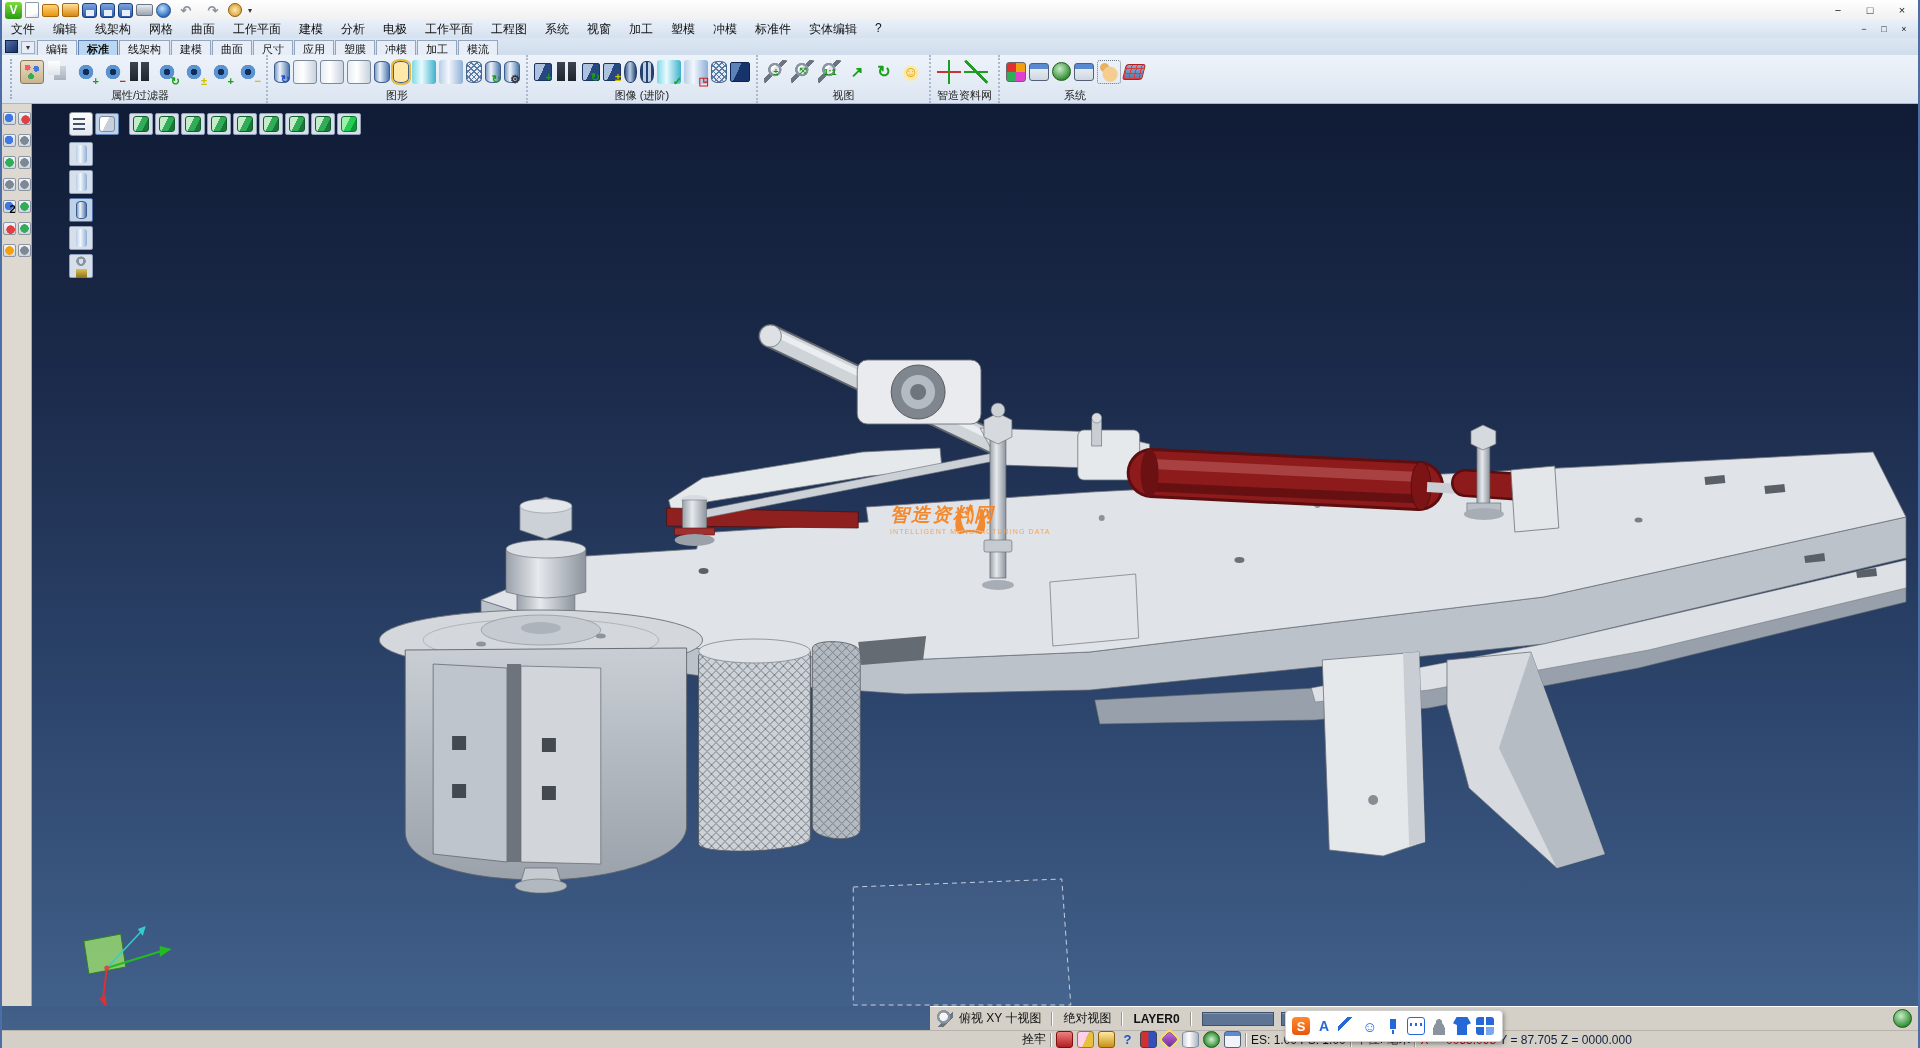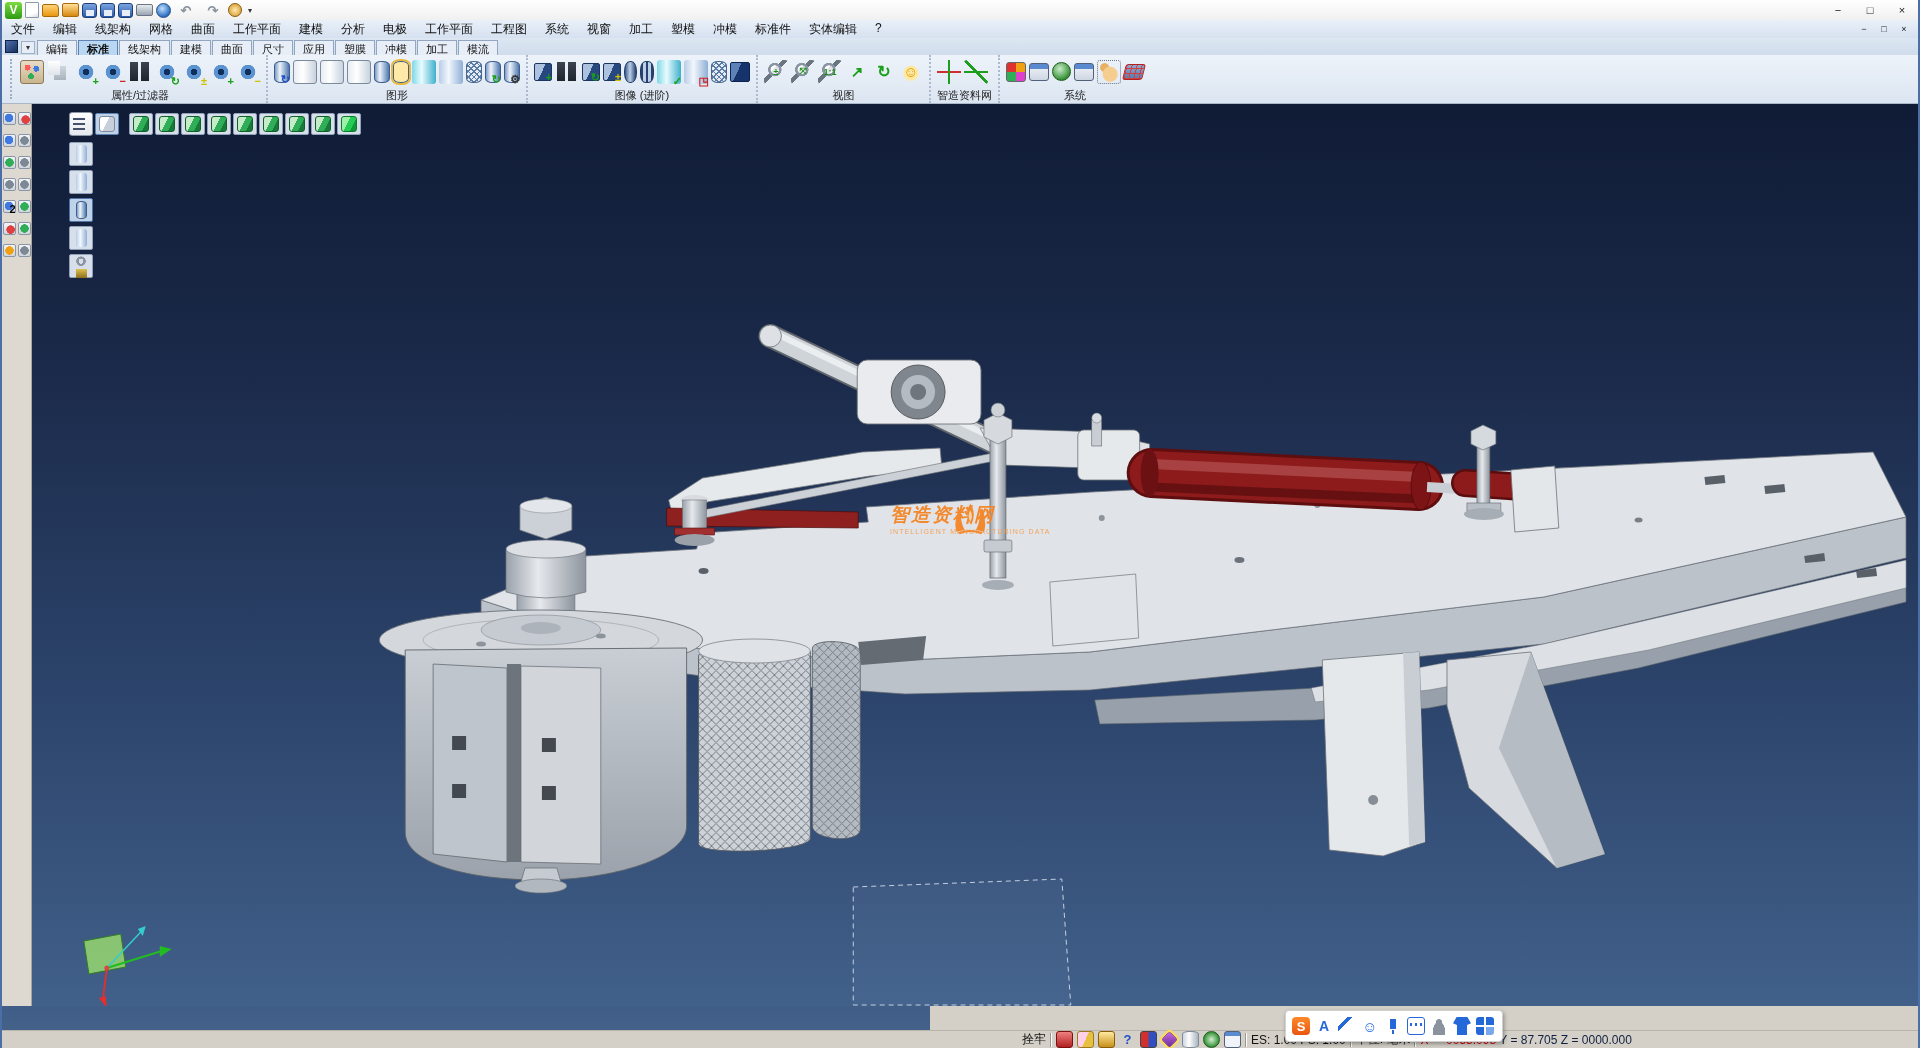--- a/index.html
+++ b/index.html
@@ -574,20 +574,35 @@
         <div class="wm-text">
           <span class="wm-title">智造资料网</span>
           <span class="wm-sub">INTELLIGENT MANUFACTURING DATA</span>
         </div>
       </div>
     </div>
   </div>
 
   <div class="srow1">
     <div class="vpcont"></div>
+    <div class="panel">
+      <span class="ti sm k-zoom"></span>
+      <span class="statxt">俯视 XY 十视图</span>
+      <span class="sep"></span>
+      <span class="statxt">绝对视图</span>
+      <span class="sep"></span>
+      <span class="statxt lay">LAYER0</span>
+      <span class="sep"></span>
+      <span class="bars">
+        <span class="bar"></span>
+        <span class="bar"></span>
+        <span class="bar"></span>
+      </span>
+      <span class="ti sm k-globe2" style="margin-left:auto"></span>
+    </div>
   </div>
 
   <div class="srow2">
     <div style="width:1020px"></div>
     <span class="statxt">拴牢</span>
     <span class="sep"></span>
     <span class="s2-icons" id="s2icons">
         <span class="ti k-red2"></span>
         <span class="ti k-pink"></span>
         <span class="ti k-gold"></span>

